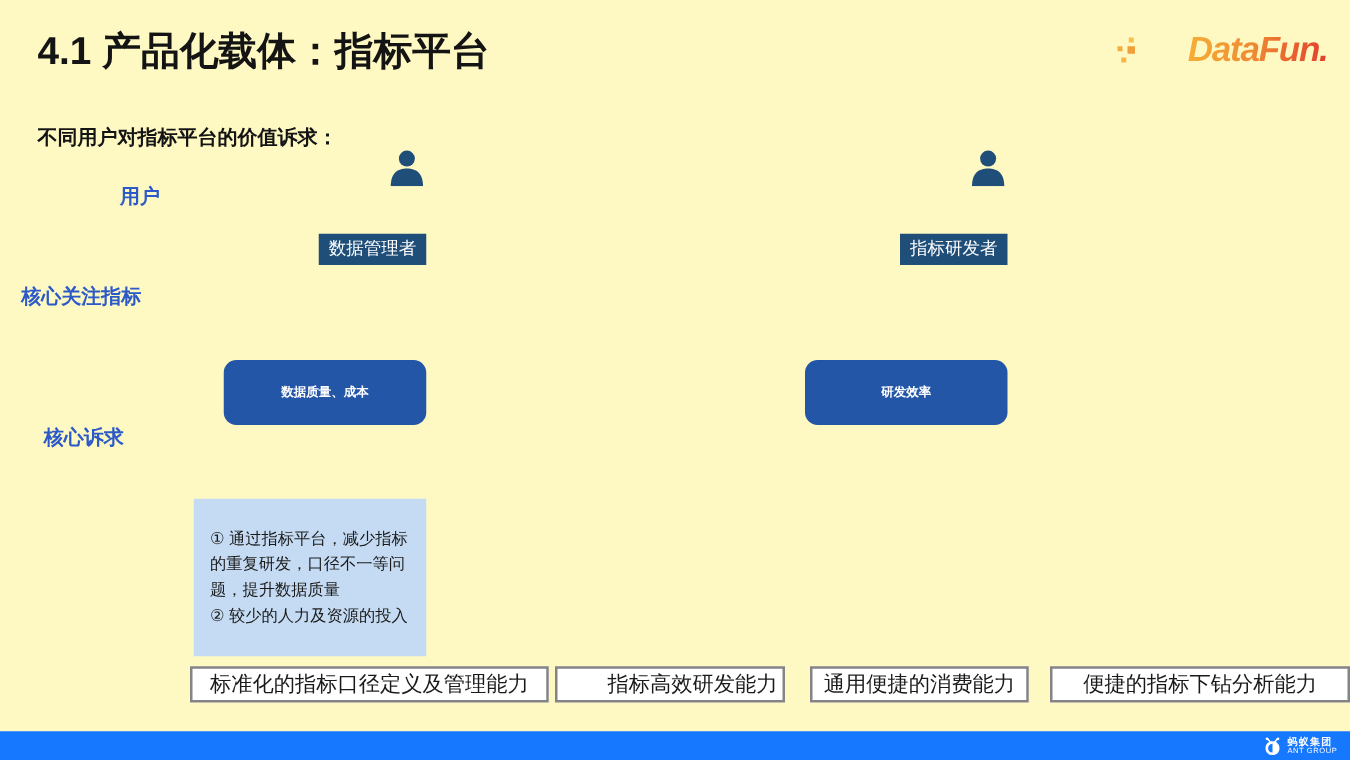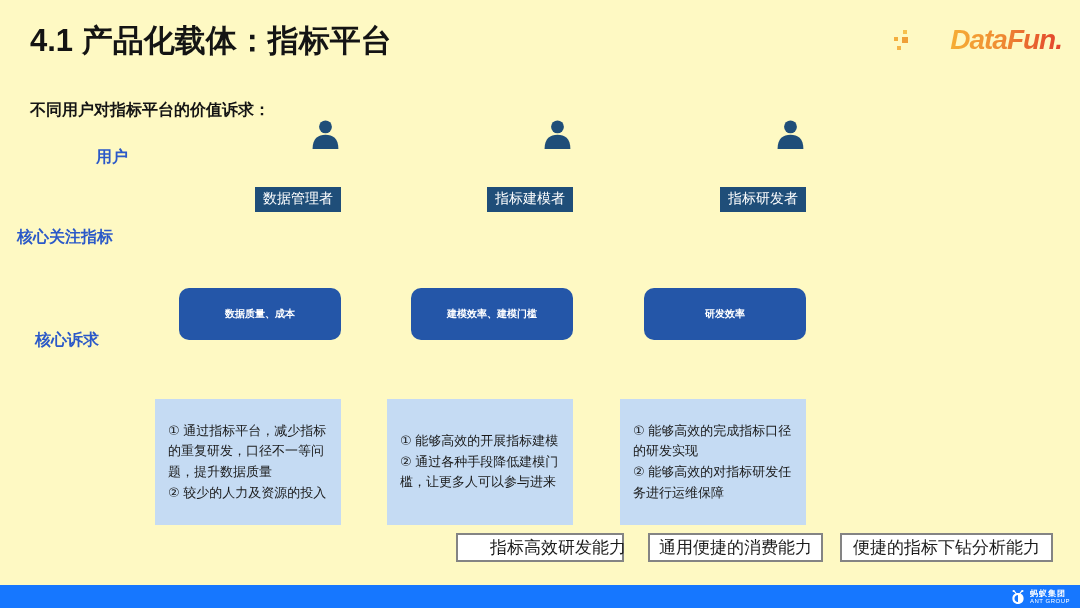--- a/index.html
+++ b/index.html
@@ -22,21 +22,21 @@
     background:linear-gradient(90deg,#F6AE35 0%, #EF8C33 45%, #E2402C 100%);
     -webkit-background-clip:text; background-clip:text; color:transparent;
     -webkit-text-fill-color:transparent;
   }
 
   .intro { position:absolute; left:30px; top:88px; font-size:16px; font-weight:700; color:#141414;margin-top:12px; }
 
   .row-label { position:absolute; font-size:16px; font-weight:700; color:#2B59C8; }
   .lbl-users   { left:55px; top:147px;margin-left:41px; }
   .lbl-metrics { left:17px; top:227px; }
-  .lbl-demands { left:35px; top:330px; }
+  .lbl-demands { left:35px; top:340px; }
 
   .column { position:absolute; top:120px; width:186px; display:flex; flex-direction:column; align-items:flex-end;gap:36px; }
   .col1 { left:155px; } .col2 { left:387px; } .col3 { left:620px; } .col4 { left:835px; }
 
   .person { width:31px; height:29px; fill:#1F4E79; }
   .user-tag { margin-top:2px; background:#1F4E79; color:#ffffff; font-size:14px; padding:3px 8px 4px 8px; white-space:nowrap; }
 
   .metric-box {
     margin-top:40px; width:162px; height:52px; background:#2456A8; border-radius:10px;
     color:#ffffff; font-size:10px; font-weight:700; display:flex; align-items:center; justify-content:center;
@@ -51,23 +51,23 @@
 
   .arrow-wrap { position:absolute; left:425px; top:440px; width:332px; height:70px; }
   .arrow-wrap svg { position:absolute; left:0; top:0; width:332px; height:70px; }
   .arrow-label { position:absolute; left:0; top:10px; width:100%; text-align:center; font-size:14px; font-weight:700; color:#1a1a1a; }
 
   .cap {
     position:absolute; top:533px; height:29px; border:2px solid #848484; background:#ffffff;
     display:flex; align-items:center; justify-content:center; font-size:17px; color:#1a1a1a; white-space:nowrap;
   }
   .cap1 { left:152px; width:287px; }
-  .cap2 { left:456px; width:168px;padding-left:36px; }
+  .cap2 { left:444px; width:184px;padding-left:36px; }
   .cap3 { left:648px; width:175px; }
-  .cap4 { left:840px; width:213px; }
+  .cap4 { left:840px; width:240px; }
 
   .footer { position:absolute; left:0; bottom:0; width:1080px; height:23px; background:#1677FF; display:flex; align-items:center; justify-content:flex-end; }
   .footer-brand { display:flex; align-items:center; margin-right:10px; }
   .ant-icon { width:16px; height:16px; margin-right:4px; }
   .footer-text { display:flex; flex-direction:column; justify-content:center; }
   .footer-cn { color:#ffffff; font-size:8px; font-weight:700; line-height:9px; letter-spacing:1px; }
   .footer-en { color:#ffffff; font-size:6px; line-height:7px; letter-spacing:0.5px; }
 </style>
 </head>
 <body>
@@ -98,48 +98,33 @@
         <path d="M2.5,28 C2.5,17.5 8,14.2 15,14.2 C22,14.2 27.5,17.5 27.5,28 Z"></path>
       </svg>
     <div class="user-tag">数据管理者</div>
     <div class="metric-box">数据质量、成本</div>
     <div class="demand-box">
       <span class="demand-text">① 通过指标平台，减少指标的重复研发，口径不一等问题，提升数据质量
 ② 较少的人力及资源的投入</span>
     </div>
   </div>
 
-  <div class="column col2">
-    <svg class="person" viewBox="0 0 30 28">
-        <circle cx="15" cy="6.6" r="6.2"></circle>
-        <path d="M2.5,28 C2.5,17.5 8,14.2 15,14.2 C22,14.2 27.5,17.5 27.5,28 Z"></path>
-      </svg>
-    <div class="user-tag">指标建模者</div>
-    <div class="metric-box">建模效率、建模门槛</div>
-    <div class="demand-box">
-      <span class="demand-text">① 能够高效的开展指标建模
-② 通过各种手段降低建模门槛，让更多人可以参与进来</span>
-    </div>
-  </div>
 
   <div class="column col3">
     <svg class="person" viewBox="0 0 30 28">
         <circle cx="15" cy="6.6" r="6.2"></circle>
         <path d="M2.5,28 C2.5,17.5 8,14.2 15,14.2 C22,14.2 27.5,17.5 27.5,28 Z"></path>
       </svg>
     <div class="user-tag">指标研发者</div>
     <div class="metric-box">研发效率</div>
-    <div class="demand-box">
-      <span class="demand-text">① 能够高效的完成指标口径的研发实现
-② 能够高效的对指标研发任务进行运维保障</span>
-    </div>
   </div>
 
 
 
+  <div class="cap cap1">标准化的指标口径定义及管理能力</div>
   <div class="cap cap2">指标高效研发能力</div>
   <div class="cap cap3">通用便捷的消费能力</div>
   <div class="cap cap4">便捷的指标下钻分析能力</div>
 
   <div class="footer">
     <div class="footer-brand">
       <svg class="ant-icon" viewBox="0 0 16 16">
         <path d="M4.2,2.2 L6.2,4.6" stroke="#ffffff" stroke-width="1.2" fill="none" stroke-linecap="round"></path>
         <path d="M11.8,2.2 L9.8,4.6" stroke="#ffffff" stroke-width="1.2" fill="none" stroke-linecap="round"></path>
         <circle cx="3.6" cy="2" r="1.1" fill="#ffffff"></circle>

